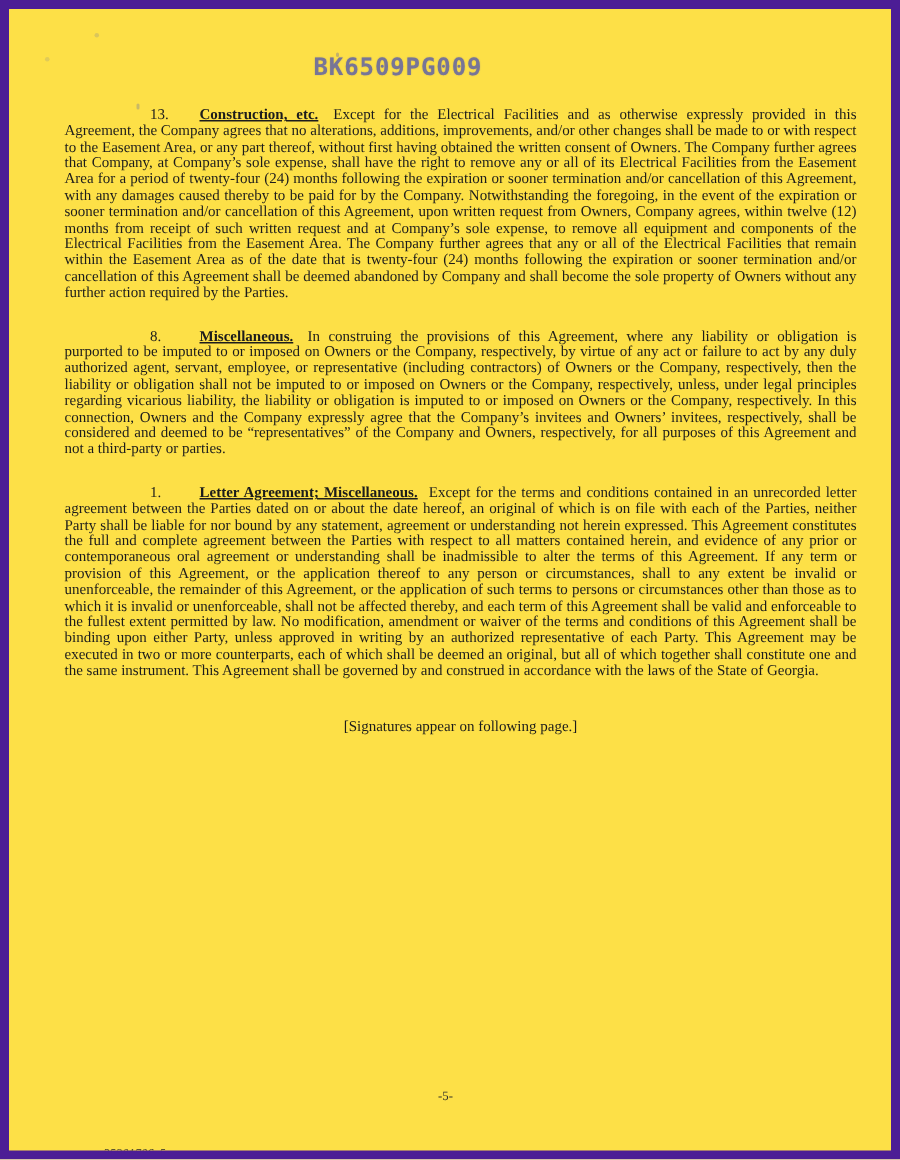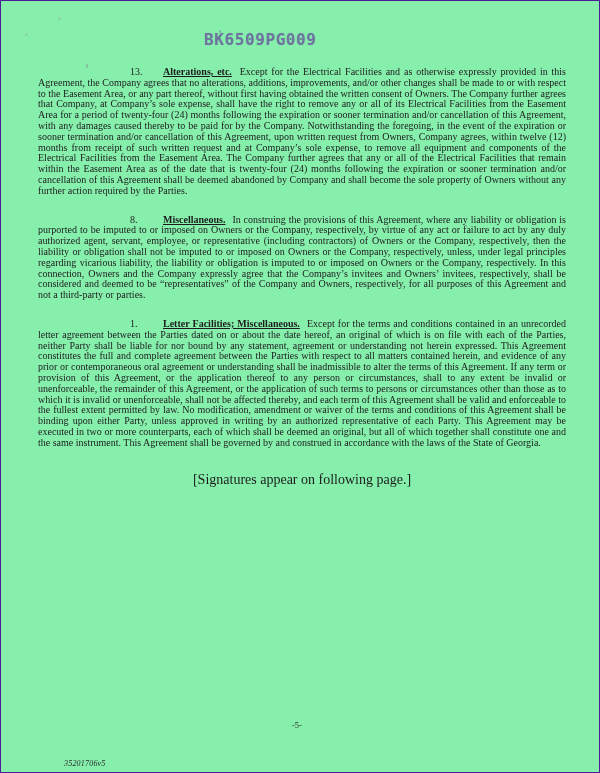--- a/index.html
+++ b/index.html
@@ -5,22 +5,22 @@
   html, body {
     margin: 0;
     padding: 0;
     background: #ffffff;
   }
   .page {
     position: relative;
     width: 600px;
     height: 773px;
     box-sizing: border-box;
-    background: #86efac;
-    border: 1px solid #4c1d95;
+    background: #fde047;
+    border: 6px solid #4c1d95;
     overflow: hidden;
     font-family: "Liberation Serif", serif;
     color: #1c1c1c;
   }
   .stamp {
     position: absolute;
     left: 203px;
     top: 29px;
     font-family: "DejaVu Sans Mono", monospace;
     font-size: 16px;
@@ -40,30 +40,29 @@
     margin: 0 0 18px 0;
     font-size: 10px;
     line-height: 10.8px;
     text-align: justify;
     text-indent: 57px;
   }
   .para-num {
     display: inline-block;
     width: 33px;
     text-indent: 0;
-    margin-left: 35px;
   }
   .para-heading {
     font-weight: bold;
     text-decoration: underline;
     margin-right: 4px;
   }
   .sig-note {
     margin: 26px 0 0 0;
-    font-size: 14px;
+    font-size: 10px;
     line-height: 10.8px;
     text-align: center;
     text-indent: 0;
   }
   .doc-id {
     position: absolute;
     left: 63px;
     top: 758px;
     font-size: 8px;
     letter-spacing: 0.2px;
@@ -97,31 +96,31 @@
   <div class="speck s1"></div>
   <div class="speck s2"></div>
   <div class="speck s3"></div>
   <div class="speck s4"></div>
 
   <div class="stamp">BK6509PG009</div>
 
   <div class="content">
 
     <p class="para">
-      <span class="para-num">13.</span><span class="para-heading">Alterations, etc.</span>
+      <span class="para-num">13.</span><span class="para-heading">Construction, etc.</span>
       <span class="para-body">Except for the Electrical Facilities and as otherwise expressly provided in this Agreement, the Company agrees that no alterations, additions, improvements, and/or other changes shall be made to or with respect to the Easement Area, or any part thereof, without first having obtained the written consent of Owners.  The Company further agrees that Company, at Company’s sole expense, shall have the right to remove any or all of its Electrical Facilities from the Easement Area for a period of twenty-four (24) months following the expiration or sooner termination and/or cancellation of this Agreement, with any damages caused thereby to be paid for by the Company.  Notwithstanding the foregoing, in the event of the expiration or sooner termination and/or cancellation of this Agreement, upon written request from Owners, Company agrees, within twelve (12) months from receipt of such written request and at Company’s sole expense, to remove all equipment and components of the Electrical Facilities from the Easement Area.  The Company further agrees that any or all of the Electrical Facilities that remain within the Easement Area as of the date that is twenty-four (24) months following the expiration or sooner termination and/or cancellation of this Agreement shall be deemed abandoned by Company and shall become the sole property of Owners without any further action required by the Parties.</span>
     </p>
 
     <p class="para">
       <span class="para-num">8.</span><span class="para-heading">Miscellaneous.</span>
       <span class="para-body">In construing the provisions of this Agreement, where any liability or obligation is purported to be imputed to or imposed on Owners or the Company, respectively, by virtue of any act or failure to act by any duly authorized agent, servant, employee, or representative (including contractors) of Owners or the Company, respectively, then the liability or obligation shall not be imputed to or imposed on Owners or the Company, respectively, unless, under legal principles regarding vicarious liability, the liability or obligation is imputed to or imposed on Owners or the Company, respectively.  In this connection, Owners and the Company expressly agree that the Company’s invitees and Owners’ invitees, respectively, shall be considered and deemed to be “representatives” of the Company and Owners, respectively, for all purposes of this Agreement and not a third-party or parties.</span>
     </p>
 
     <p class="para">
-      <span class="para-num">1.</span><span class="para-heading">Letter Facilities; Miscellaneous.</span>
+      <span class="para-num">1.</span><span class="para-heading">Letter Agreement; Miscellaneous.</span>
       <span class="para-body">Except for the terms and conditions contained in an unrecorded letter agreement between the Parties dated on or about the date hereof, an original of which is on file with each of the Parties, neither Party shall be liable for nor bound by any statement, agreement or understanding not herein expressed.  This Agreement constitutes the full and complete agreement between the Parties with respect to all matters contained herein, and evidence of any prior or contemporaneous oral agreement or understanding shall be inadmissible to alter the terms of this Agreement.  If any term or provision of this Agreement, or the application thereof to any person or circumstances, shall to any extent be invalid or unenforceable, the remainder of this Agreement, or the application of such terms to persons or circumstances other than those as to which it is invalid or unenforceable, shall not be affected thereby, and each term of this Agreement shall be valid and enforceable to the fullest extent permitted by law.  No modification, amendment or waiver of the terms and conditions of this Agreement shall be binding upon either Party, unless approved in writing by an authorized representative of each Party.  This Agreement may be executed in two or more counterparts, each of which shall be deemed an original, but all of which together shall constitute one and the same instrument.  This Agreement shall be governed by and construed in accordance with the laws of the State of Georgia.</span>
     </p>
 
     <p class="sig-note">[Signatures appear on following page.]</p>
 
   </div>
 
   <div class="doc-id">35201706v5</div>
 
   <div class="page-num">-5-</div>

